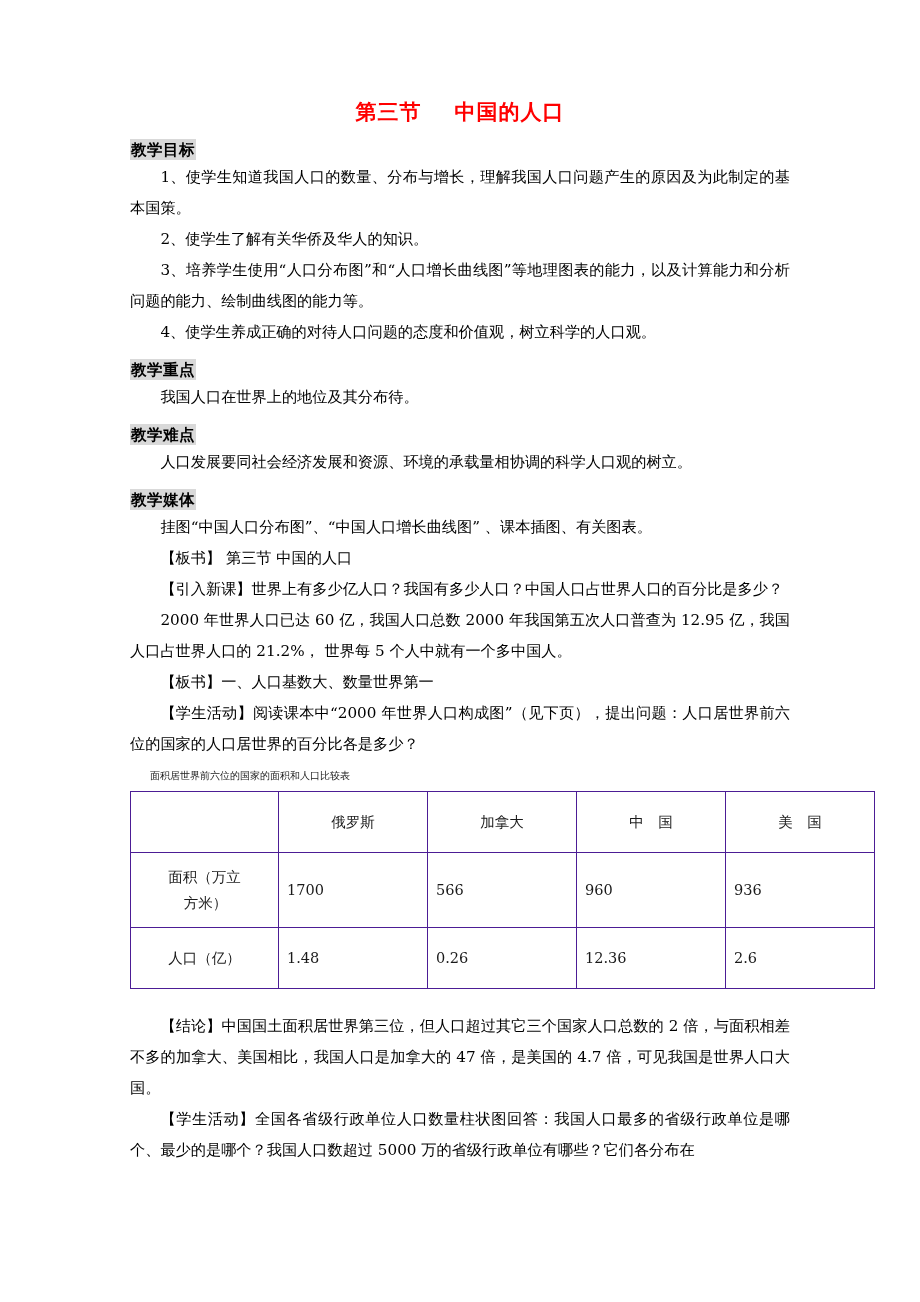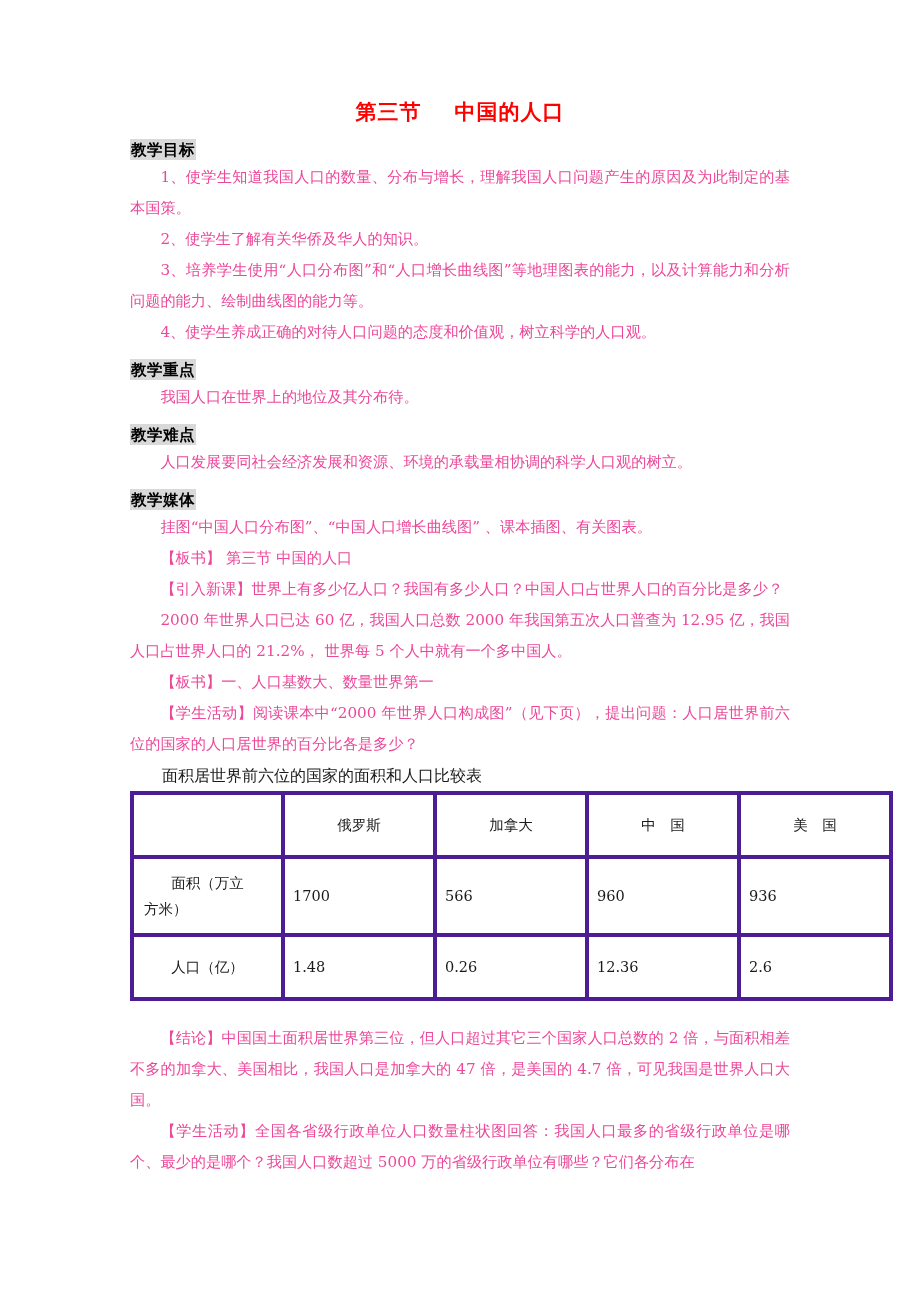--- a/index.html
+++ b/index.html
@@ -63,61 +63,61 @@
 
   
   p.body {
     margin: 0;
     padding: 0;
     font-size: 15.2px;
     line-height: 31px;
     text-align: justify;
     text-justify: inter-ideograph;
     text-indent: 2em;
-    color: #ec4899;
+    color: #000000;
   }
 
   
   .table-caption {
     margin: 0;
-    font-size: 16px;
+    font-size: 10px;
     line-height: 31px;
     text-indent: 2em;
     color: #1a1a1a;
   }
 
   
   table.cmp {
     border-collapse: collapse;
     width: 658px;
     margin: 0;
     table-layout: fixed;
     font-size: 14.5px;
     color: #1a1a1a;
   }
   table.cmp td {
-    border: 4px solid #4c1d95;
+    border: 1px solid #4c1d95;
     vertical-align: middle;
     line-height: 26px;
     padding: 8px;
   }
   td.c0 { width: 131px; margin-left: 27px; }
   td.c1, td.c2, td.c3, td.c4 { width: 132px; }
 
   td.hdr {
     text-align: center;
     height: 44px;
   }
   td.rowlabel {
     text-align: center;
     padding: 0 4px;
   }
   td.rowlabel .lbl2 {
     display: block;
-    text-align: left;
+    text-align: center;
     padding-left: 2px;
   }
   td.rowlabel .lbl1 {
     display: block;
     text-align: center;
   }
   td.val {
     text-align: left;
     padding-left: 44px;
   }

